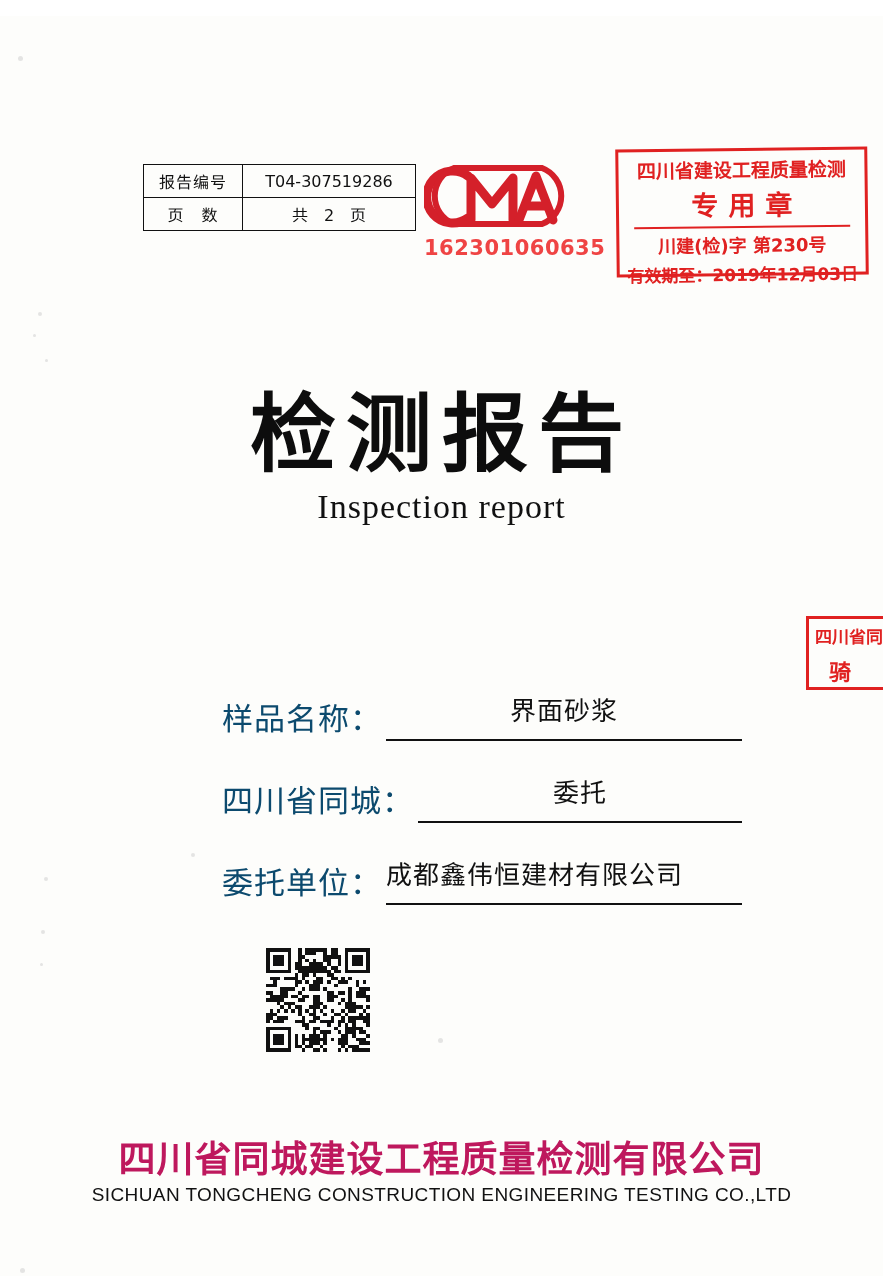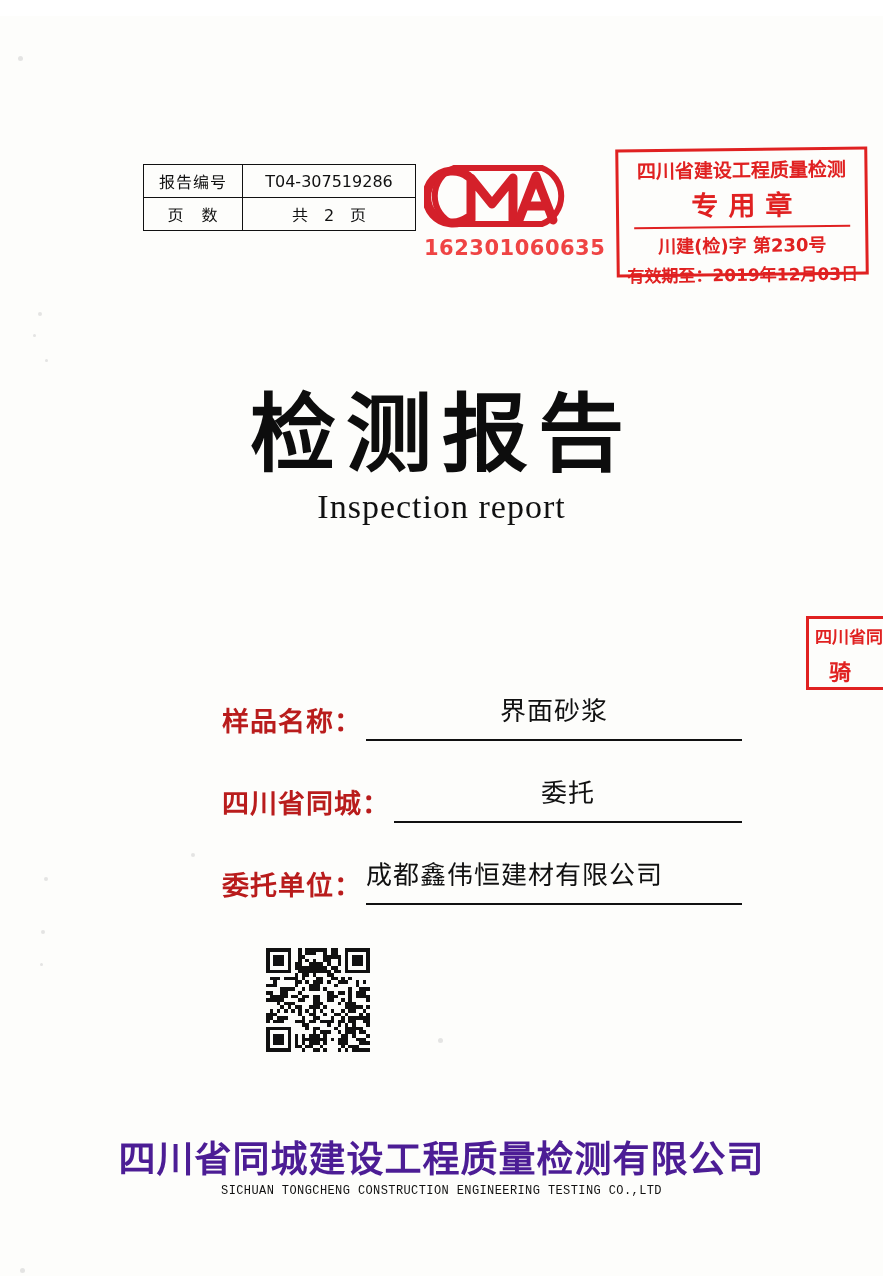--- a/index.html
+++ b/index.html
@@ -184,26 +184,25 @@
     width: 520px;
   }
   .field-row {
     display: flex;
     align-items: flex-end;
     margin-bottom: 42px;
     height: 40px;
   }
   .field-label {
     font-family: "DejaVu Sans", sans-serif;
-    font-size: 27px;
-    color: #b91c1c;
+    font-size: 31px;
+    color: #0c4a6e;
     white-space: nowrap;
     letter-spacing: 1px;
     padding-bottom: 2px;
-    font-weight: bold;
   }
   .field-value {
     flex: 1;
     border-bottom: 2px solid #111;
     text-align: center;
     font-family: "DejaVu Sans", sans-serif;
     font-size: 26px;
     color: #111;
     padding-bottom: 12px;
     margin-left: 4px;
@@ -226,31 +225,31 @@
   
   .footer-cn {
     position: absolute;
     left: 0;
     top: 1113px;
     width: 883px;
     text-align: center;
     font-family: "DejaVu Sans", sans-serif;
     font-size: 37px;
     font-weight: bold;
-    color: #4c1d95;
+    color: #be185d;
     letter-spacing: 1px;
   }
   .footer-en {
     position: absolute;
     left: 0;
     top: 1168px;
     width: 883px;
     text-align: center;
-    font-family: Liberation Mono, monospace;
-    font-size: 12px;
+    font-family: Liberation Sans, sans-serif;
+    font-size: 19px;
     color: #111;
     letter-spacing: .4px;
   }
 </style>
 </head>
 <body>
 
 <div class="page">
 
   <div class="speck" style="left:18px;top:40px;width:5px;height:5px;"></div>

